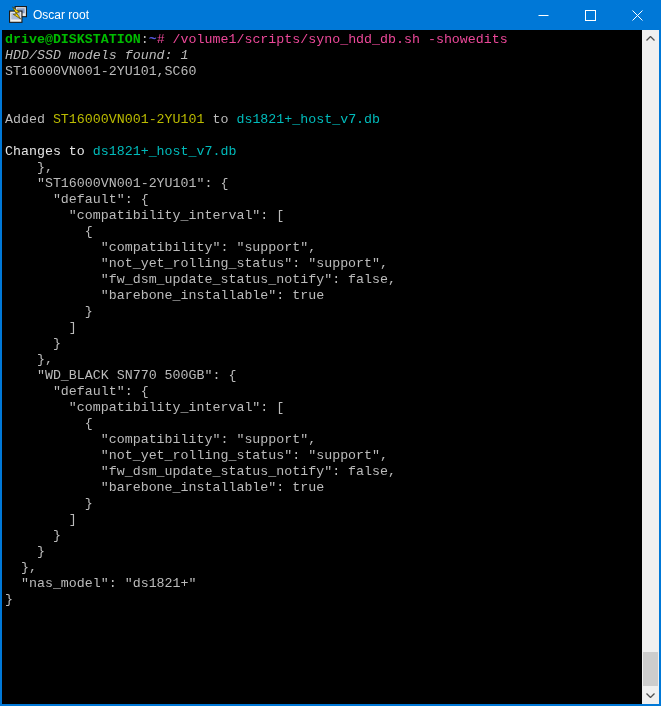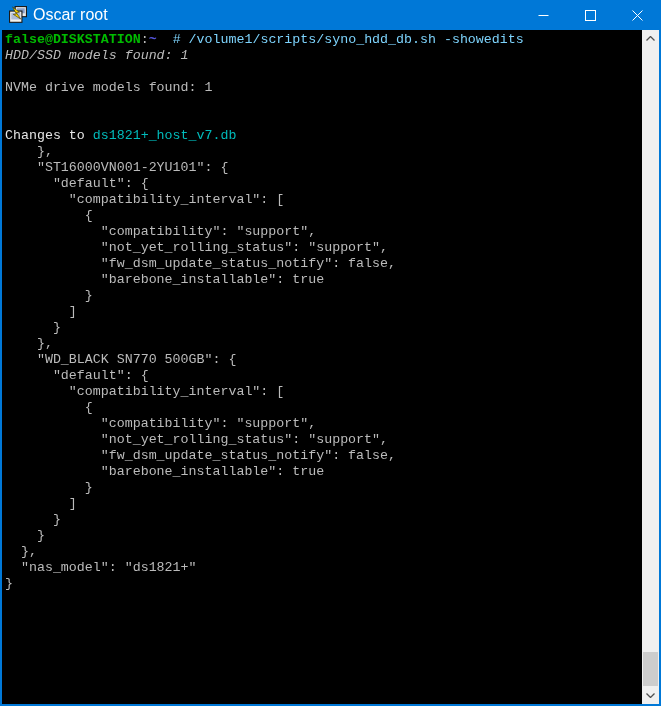--- a/index.html
+++ b/index.html
@@ -7,21 +7,21 @@
   .window {
     position:relative; width:661px; height:706px;
     background:#0078d7; overflow:hidden;
     font-family:"Liberation Sans", sans-serif;
   }
   .titlebar {
     height:30px; display:flex; align-items:center;
     background:#0078d7; color:#fff;
   }
   .titlebar-icon { margin:0 6px 0 9px; width:18px; height:18px; flex:0 0 auto; }
-  .titlebar-title { font-size:16px; color:#fff; flex:1 1 auto; white-space:nowrap; }
+  .titlebar-title { font-size:12px; color:#fff; flex:1 1 auto; white-space:nowrap; }
   .titlebar-buttons { display:flex; height:30px; flex:0 0 auto; }
   .tb-btn { width:47px; height:30px; display:flex; align-items:center; justify-content:center; }
   .client {
     position:absolute; top:30px; left:2px; right:2px; bottom:2px;
     display:flex; background:#000;
   }
   .terminal {
     flex:1 1 auto; background:#000; overflow:hidden;
     padding:2px 0 0 3px;
     font-family:"Liberation Mono", monospace;
@@ -74,25 +74,26 @@
         <svg width="11" height="11" viewBox="0 0 11 11">
           <line x1="0.5" y1="0.5" x2="10.5" y2="10.5" stroke="#ffffff" stroke-width="1"></line>
           <line x1="10.5" y1="0.5" x2="0.5" y2="10.5" stroke="#ffffff" stroke-width="1"></line>
         </svg>
       </span>
     </span>
   </div>
 
   <div class="client">
     <div class="terminal">
-        <div class="line"><span class="bold" style="color: rgb(0, 187, 0);">false@DISKSTATION</span><span style="color: rgb(187, 187, 187);">:</span><span class="bold" style="color: rgb(85, 85, 221);">~</span><span style="color: #7dd3fc; margin-left: 16px;"># /volume1/scripts/syno_hdd_db.sh -showedits</span></div>
+        <div class="line"><span class="bold" style="color: rgb(0, 187, 0);">drive@DISKSTATION</span><span style="color: rgb(187, 187, 187);">:</span><span class="bold" style="color: rgb(85, 85, 221);">~</span><span style="color: #ec4899;"># /volume1/scripts/syno_hdd_db.sh -showedits</span></div>
         <div class="line"><span style="color: rgb(187, 187, 187); font-style: italic;">HDD/SSD models found: 1</span></div>
+        <div class="line"><span style="color: rgb(187, 187, 187);">ST16000VN001-2YU101,SC60</span></div>
         <div class="line"></div>
-        <div class="line"><span style="color: rgb(187, 187, 187);">NVMe drive models found: 1</span></div>
         <div class="line"></div>
+        <div class="line"><span style="color: rgb(187, 187, 187);">Added </span><span style="color: rgb(187, 187, 0);">ST16000VN001-2YU101</span><span style="color: rgb(187, 187, 187);"> to </span><span style="color: rgb(0, 187, 187);">ds1821+_host_v7.db</span></div>
         <div class="line"></div>
         <div class="line"><span style="color: #e5e5e5;">Changes to </span><span style="color: rgb(0, 187, 187);">ds1821+_host_v7.db</span></div>
         <div class="line"><span style="color: rgb(187, 187, 187);">    },</span></div>
         <div class="line"><span style="color: rgb(187, 187, 187);">    "ST16000VN001-2YU101": {</span></div>
         <div class="line"><span style="color: rgb(187, 187, 187);">      "default": {</span></div>
         <div class="line"><span style="color: rgb(187, 187, 187);">        "compatibility_interval": [</span></div>
         <div class="line"><span style="color: rgb(187, 187, 187);">          {</span></div>
         <div class="line"><span style="color: rgb(187, 187, 187);">            "compatibility": "support",</span></div>
         <div class="line"><span style="color: rgb(187, 187, 187);">            "not_yet_rolling_status": "support",</span></div>
         <div class="line"><span style="color: rgb(187, 187, 187);">            "fw_dsm_update_status_notify": false,</span></div>

